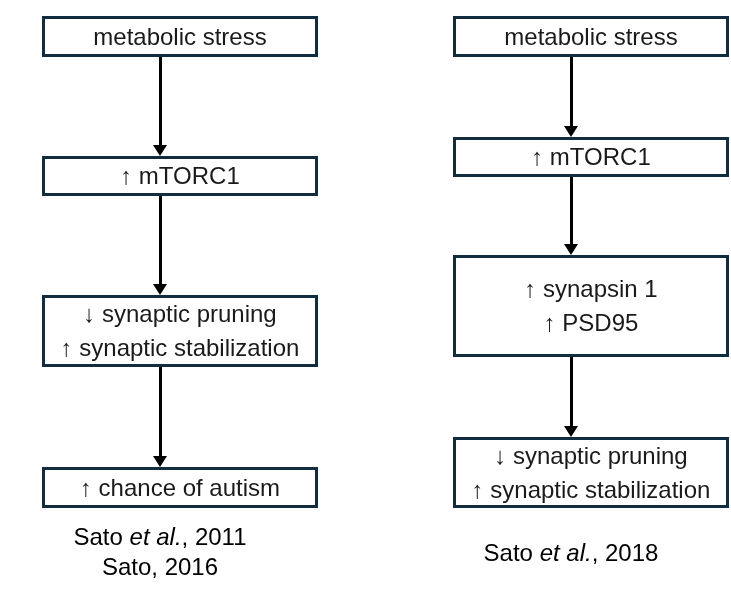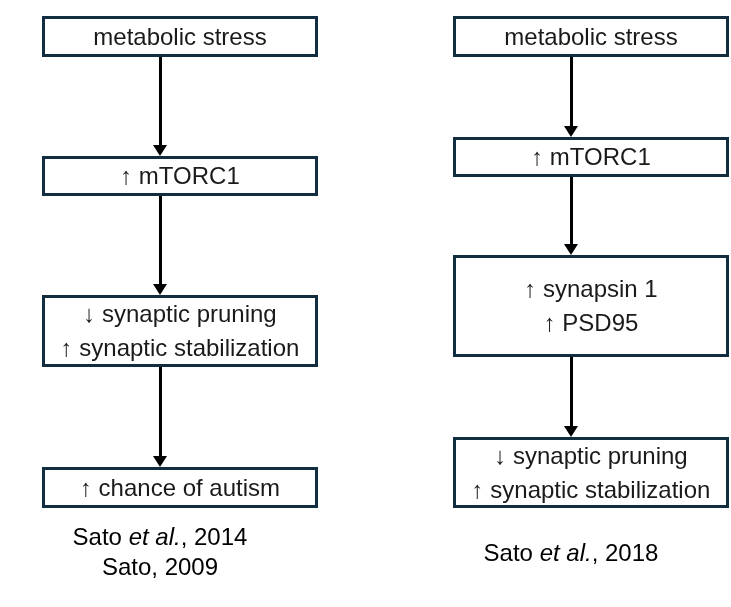--- a/index.html
+++ b/index.html
@@ -77,22 +77,22 @@
     <span class="line">↑ synaptic stabilization</span>
   </div>
 
   <div class="arrow" style="left:158.5px; top:367px; height:89px;"></div>
 
   <div class="box" style="left:22px; top:467px; height:41px;">
     <span class="line">↑ chance of autism</span>
   </div>
 
   <div class="citation" style="left:22px; top:522px; width:276px;">
-    <div><span>Sato </span><span class="etal">et al.</span><span>, 2014</span></div>
-    <div><span>Sato, 2009</span></div>
+    <div><span>Sato </span><span class="etal">et al.</span><span>, 2011</span></div>
+    <div><span>Sato, 2016</span></div>
   </div>
 
   <div class="box" style="left:433px; top:16px; height:41px;">
     <span class="line">metabolic stress</span>
   </div>
 
   <div class="arrow" style="left:569.5px; top:57px; height:69px;"></div>
 
   <div class="box" style="left:433px; top:137px; height:40px;">
     <span class="line">↑ mTORC1</span>

